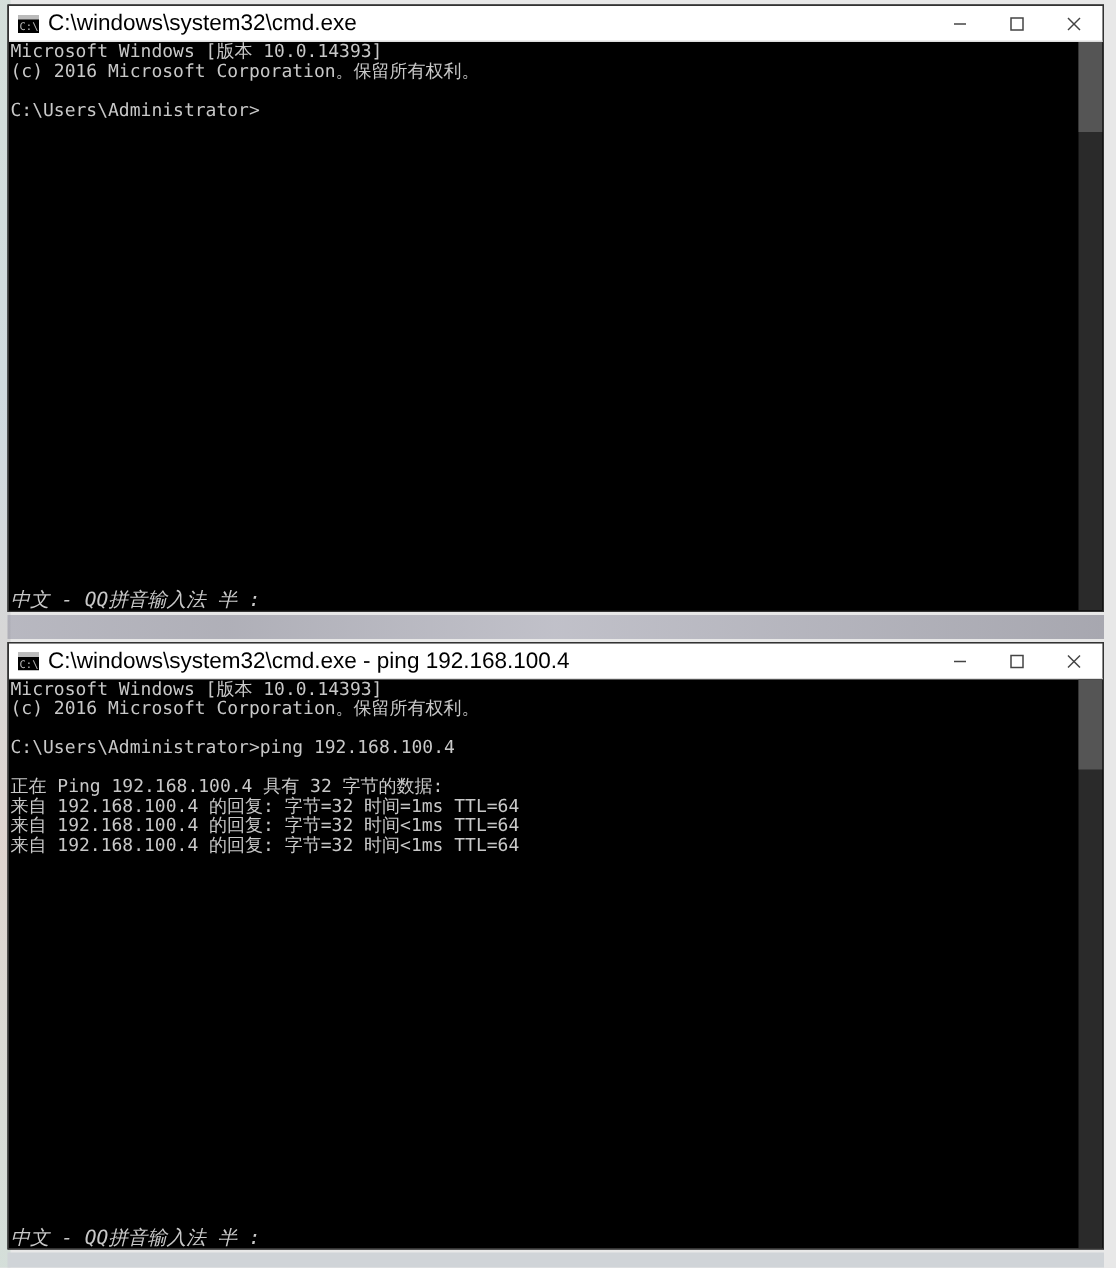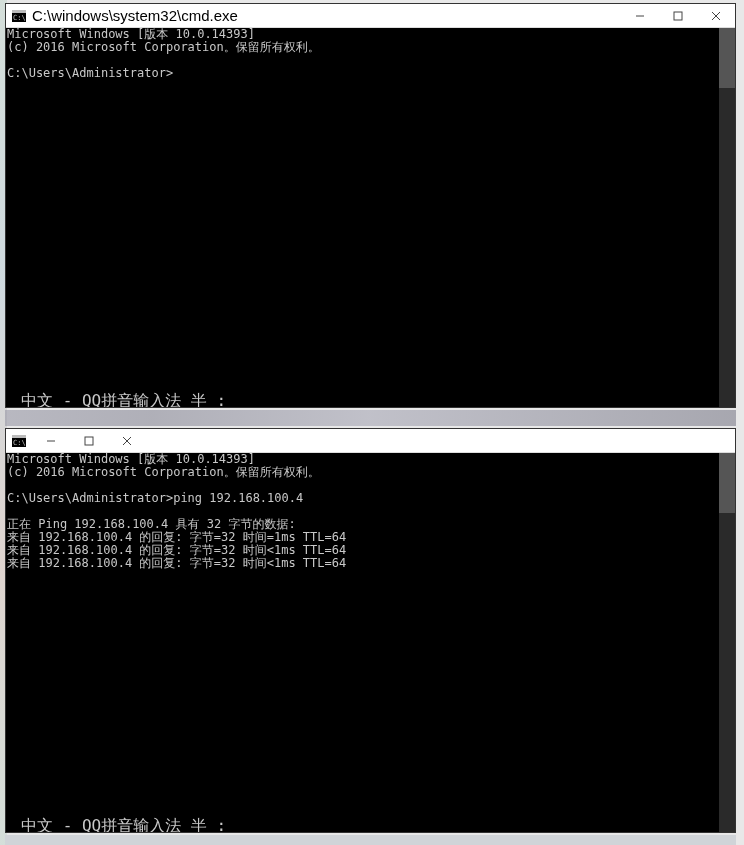--- a/index.html
+++ b/index.html
@@ -90,26 +90,27 @@
       color: #c8c8c8;
       line-height: 13px;
       white-space: pre;
       position: absolute;
       top: 0;
       left: 1px;
     }
     .ime-status {
       position: absolute;
       bottom: 0;
-      left: 15px;
+      left: 1px;
       font-family: "NSimSun", "SimSun", "MS Gothic", monospace;
-      font-size: 16px;
+      font-size: 13px;
       color: #c8c8c8;
       line-height: 13px;
       white-space: pre;
+      font-style: italic;
     }
     .scrollbar {
       position: absolute;
       right: 0;
       top: 0;
       width: 16px;
       height: 100%;
       background: #2a2a2a;
     }
     .scroll-thumb {
@@ -194,20 +195,21 @@
 
 <div class="window window-2">
   <div class="titlebar">
     <span class="ti-icon">
       <svg viewBox="0 0 14 12">
         <rect x="0" y="0" width="14" height="12" fill="#000"></rect>
         <rect x="0" y="0" width="14" height="3" fill="#bbb"></rect>
         <text x="1" y="10" font-size="7" fill="#bbb" font-family="monospace">C:\</text>
       </svg>
     </span>
+    <span class="title-text">C:\windows\system32\cmd.exe - ping  192.168.100.4</span>
     <div class="win-btns">
       <div class="win-btn">
         <svg width="10" height="10">
             <line x1="1" y1="5" x2="9" y2="5"></line>
           </svg>
       </div>
       <div class="win-btn">
         <svg width="10" height="10">
             <rect x="1" y="1" width="8" height="8"></rect>
           </svg>

